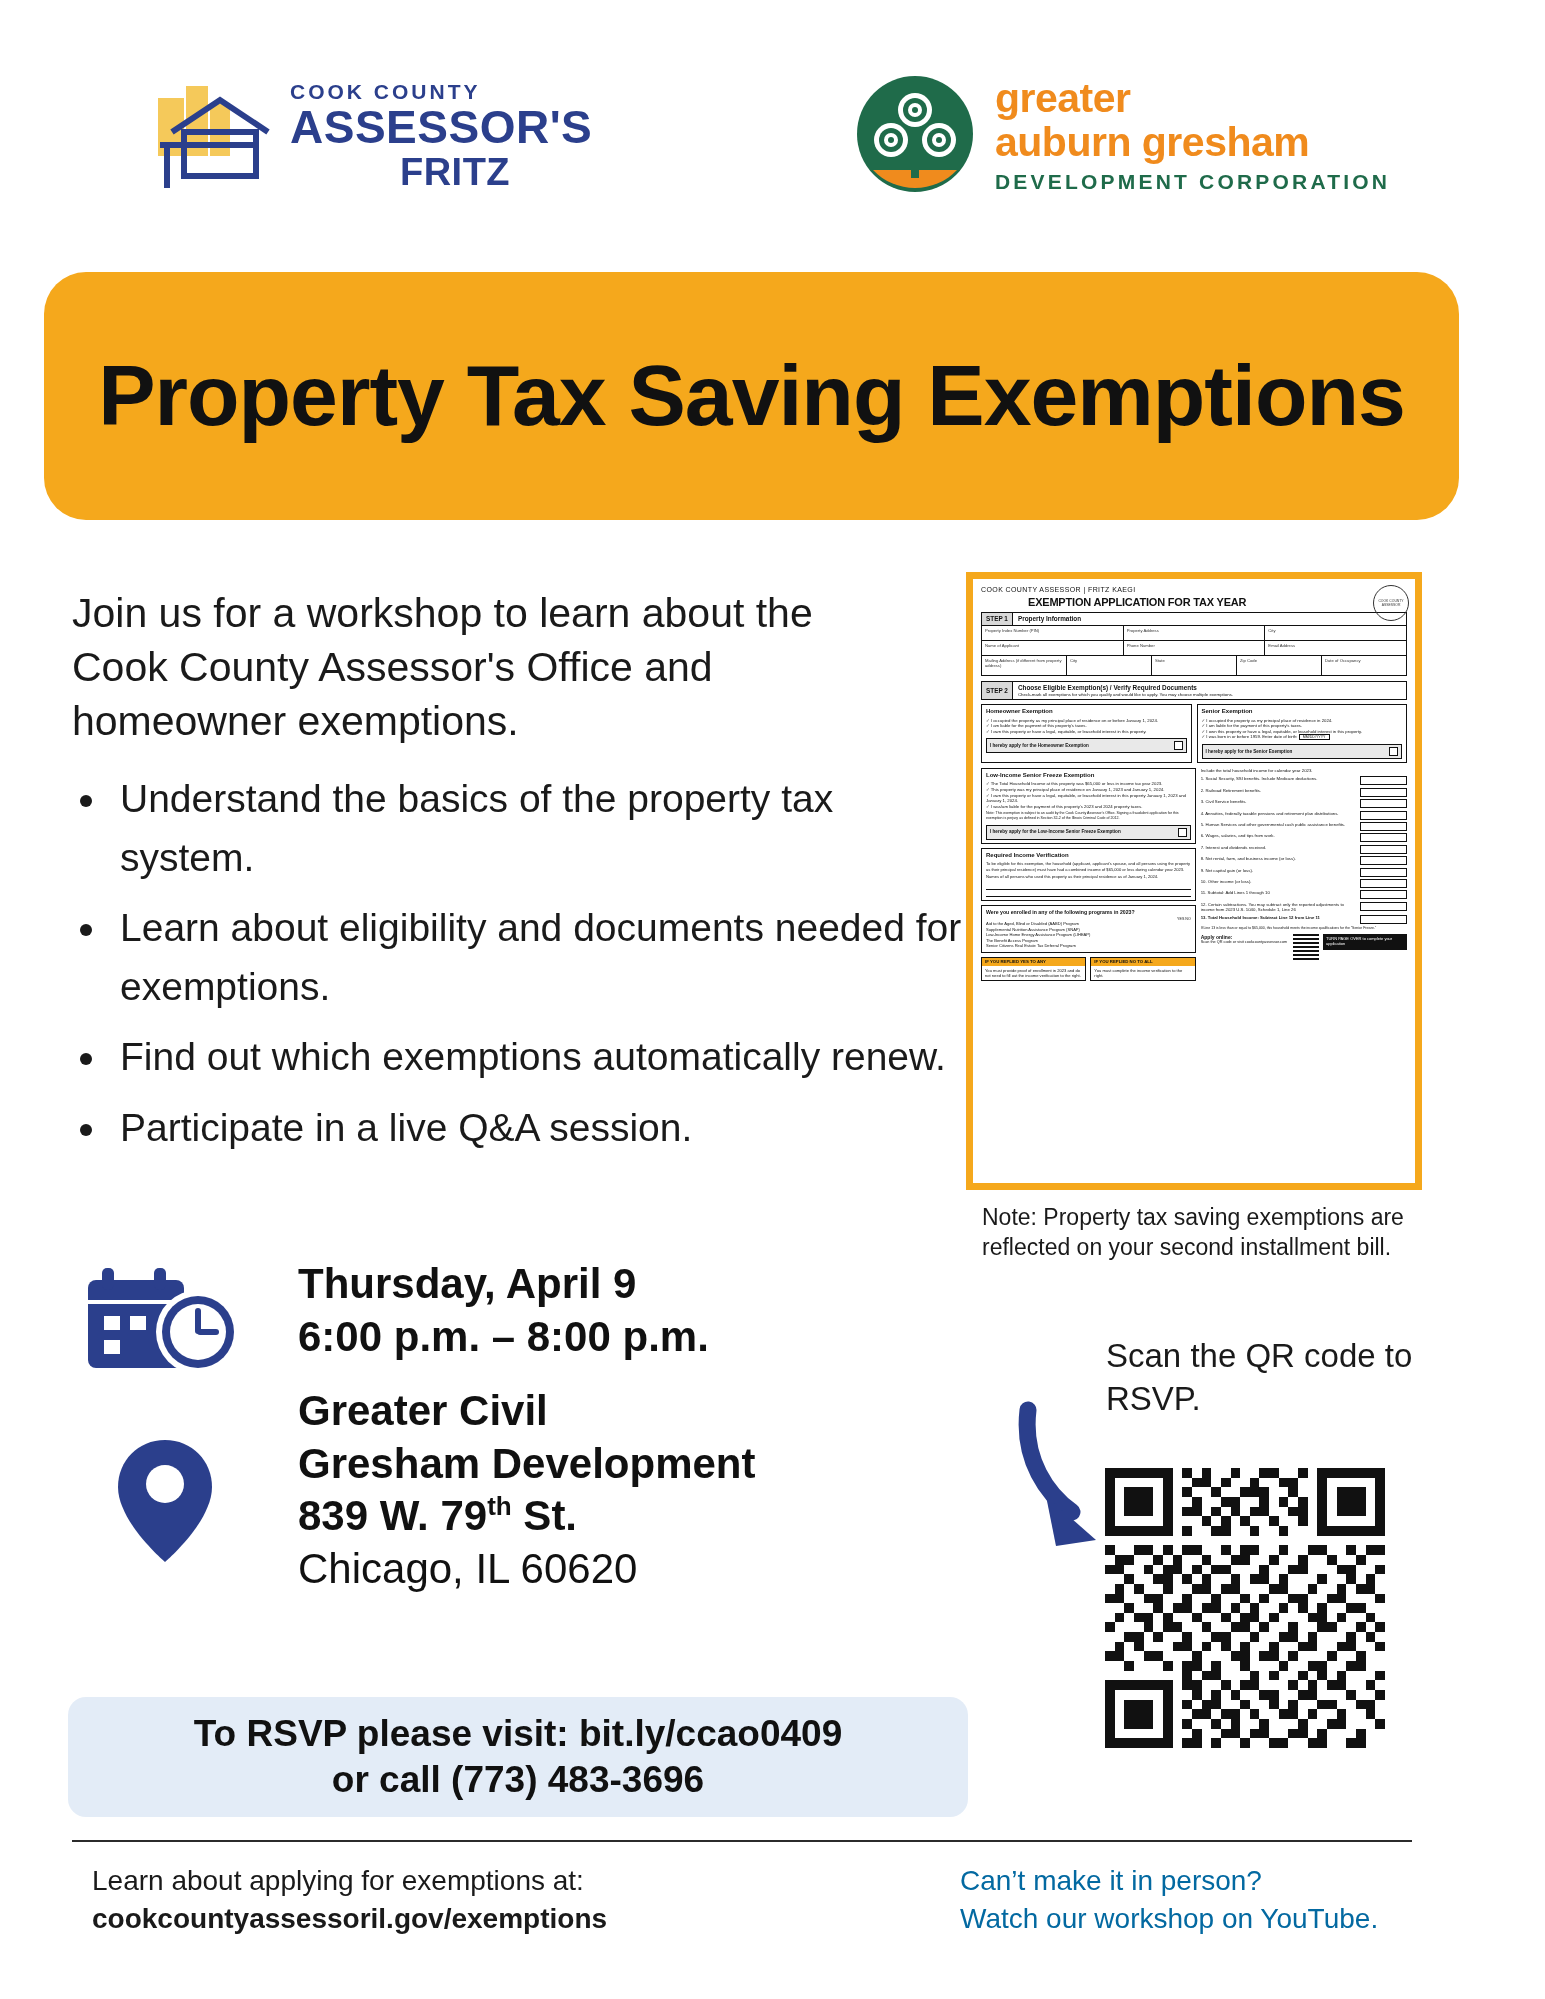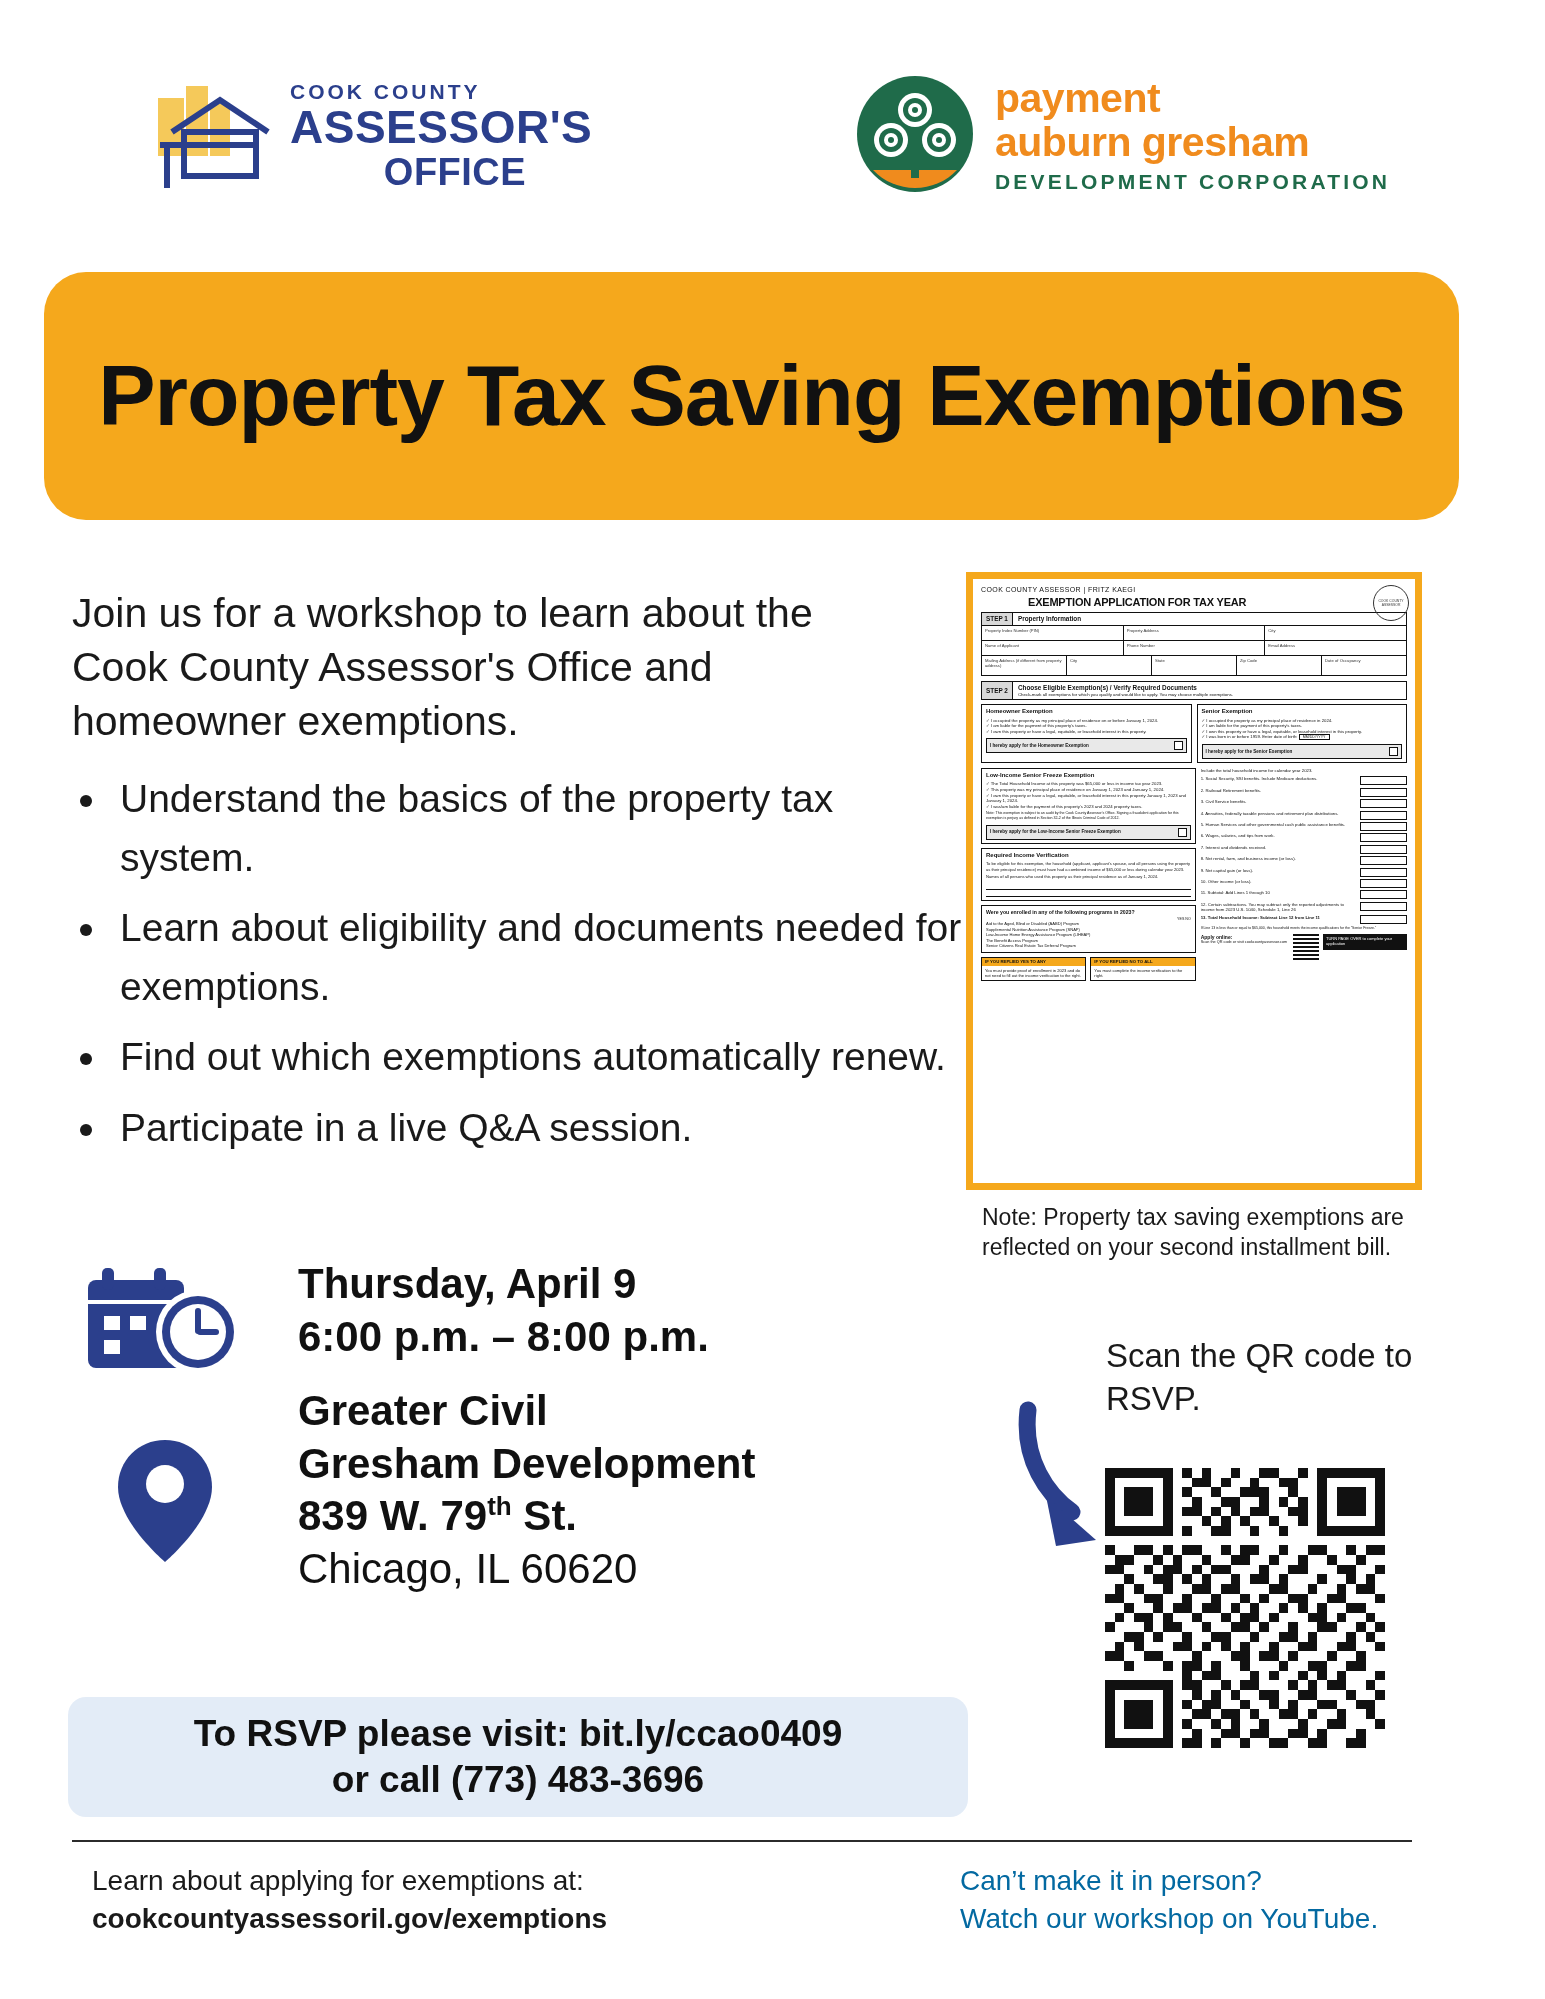--- a/index.html
+++ b/index.html
@@ -374,21 +374,21 @@
       <rect x="36" y="6" width="22" height="70" fill="#f5c95a"></rect>
       <rect x="60" y="24" width="20" height="52" fill="#f5c95a"></rect>
       <path d="M22 52 L70 20 L118 52" fill="none" stroke="#2b3f8c" stroke-width="6"></path>
       <rect x="34" y="52" width="72" height="44" fill="none" stroke="#2b3f8c" stroke-width="6"></rect>
       <rect x="10" y="62" width="96" height="6" fill="#2b3f8c"></rect>
       <rect x="14" y="62" width="6" height="46" fill="#2b3f8c"></rect>
     </svg>
     <div class="ccao-text">
       <div class="cc">COOK COUNTY</div>
       <div class="ao">ASSESSOR'S</div>
-      <div class="off">OFFICE</div>
+      <div class="off">FRITZ</div>
     </div>
   </div>
 
   <div class="gagdc-logo">
     <svg class="gagdc-mark" viewBox="0 0 120 120">
       <circle cx="60" cy="60" r="58" fill="#ffffff"></circle>
       <path d="M60 2 A58 58 0 0 1 60 118 A58 58 0 0 1 60 2" fill="#1f6b4a"></path>
       <path d="M18 96 A58 58 0 0 0 102 96 Z" fill="#f08b1d"></path>
       <circle cx="60" cy="36" r="17" fill="#fff"></circle>
       <circle cx="60" cy="36" r="12" fill="#1f6b4a"></circle>
@@ -398,21 +398,21 @@
       <circle cx="36" cy="66" r="12" fill="#1f6b4a"></circle>
       <circle cx="36" cy="66" r="7" fill="#fff"></circle>
       <circle cx="36" cy="66" r="3" fill="#1f6b4a"></circle>
       <circle cx="84" cy="66" r="17" fill="#fff"></circle>
       <circle cx="84" cy="66" r="12" fill="#1f6b4a"></circle>
       <circle cx="84" cy="66" r="7" fill="#fff"></circle>
       <circle cx="84" cy="66" r="3" fill="#1f6b4a"></circle>
       <rect x="56" y="72" width="8" height="32" fill="#1f6b4a"></rect>
     </svg>
     <div class="gagdc-text">
-      <div class="l1">payment</div>
+      <div class="l1">greater</div>
       <div class="l2">auburn gresham</div>
       <div class="l3">DEVELOPMENT CORPORATION</div>
     </div>
   </div>
 </div>
 
 <div class="title-banner">
   <h1>Property Tax Saving Exemptions</h1>
 </div>
 

